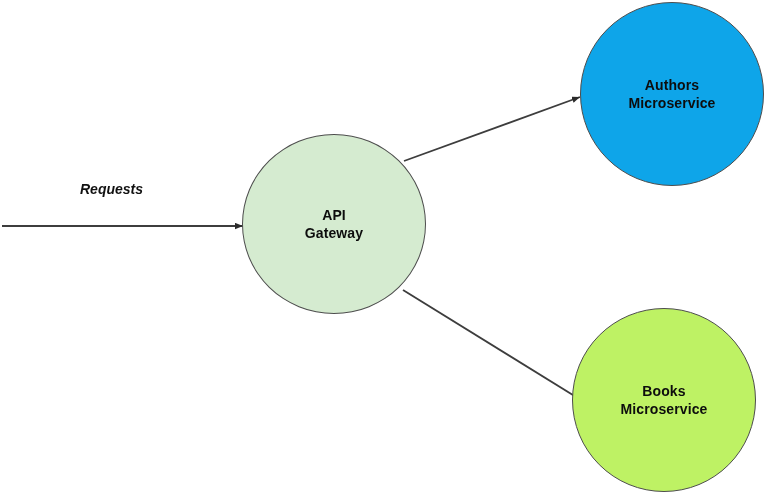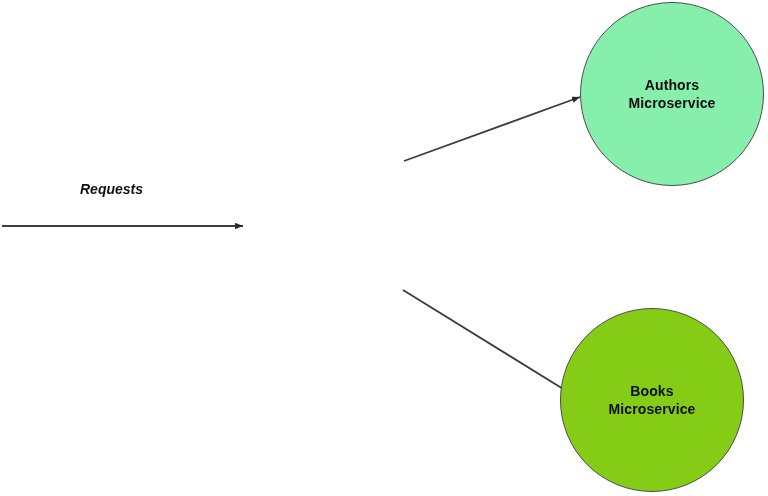--- a/index.html
+++ b/index.html
@@ -49,28 +49,28 @@
     top: 134px;
     width: 184px;
     height: 180px;
     background: #d5ebd0;
   }
   #node-authors-microservice {
     left: 580px;
     top: 2px;
     width: 184px;
     height: 184px;
-    background: #86efac;
+    background: #0ea5e9;
   }
   #node-books-microservice {
-    left: 560px;
+    left: 572px;
     top: 308px;
     width: 184px;
     height: 184px;
-    background: #84cc16;
+    background: #bef264;
   }
   .edge-label {
     position: absolute;
     font-size: 14px;
     font-weight: bold;
     font-style: italic;
     color: #111111;
     white-space: nowrap;
     text-align: right;
   }
@@ -93,20 +93,24 @@
 
     <line x1="2" y1="226" x2="243" y2="226" stroke="#3d3d3d" stroke-width="1.8" marker-end="url(#arrowhead)"></line>
 
     <line x1="404" y1="161" x2="580" y2="97" stroke="#3d3d3d" stroke-width="1.8" marker-end="url(#arrowhead)"></line>
 
     <line x1="403" y1="290" x2="581" y2="400" stroke="#3d3d3d" stroke-width="1.8" marker-end="url(#arrowhead)"></line>
   </svg>
 
   <div class="edge-label" id="edge-label-requests">Requests</div>
 
+  <div class="node" id="node-api-gateway">
+    <span class="node-label">API
+Gateway</span>
+  </div>
 
   <div class="node" id="node-authors-microservice">
     <span class="node-label">Authors
 Microservice</span>
   </div>
 
   <div class="node" id="node-books-microservice">
     <span class="node-label">Books
 Microservice</span>
   </div>

